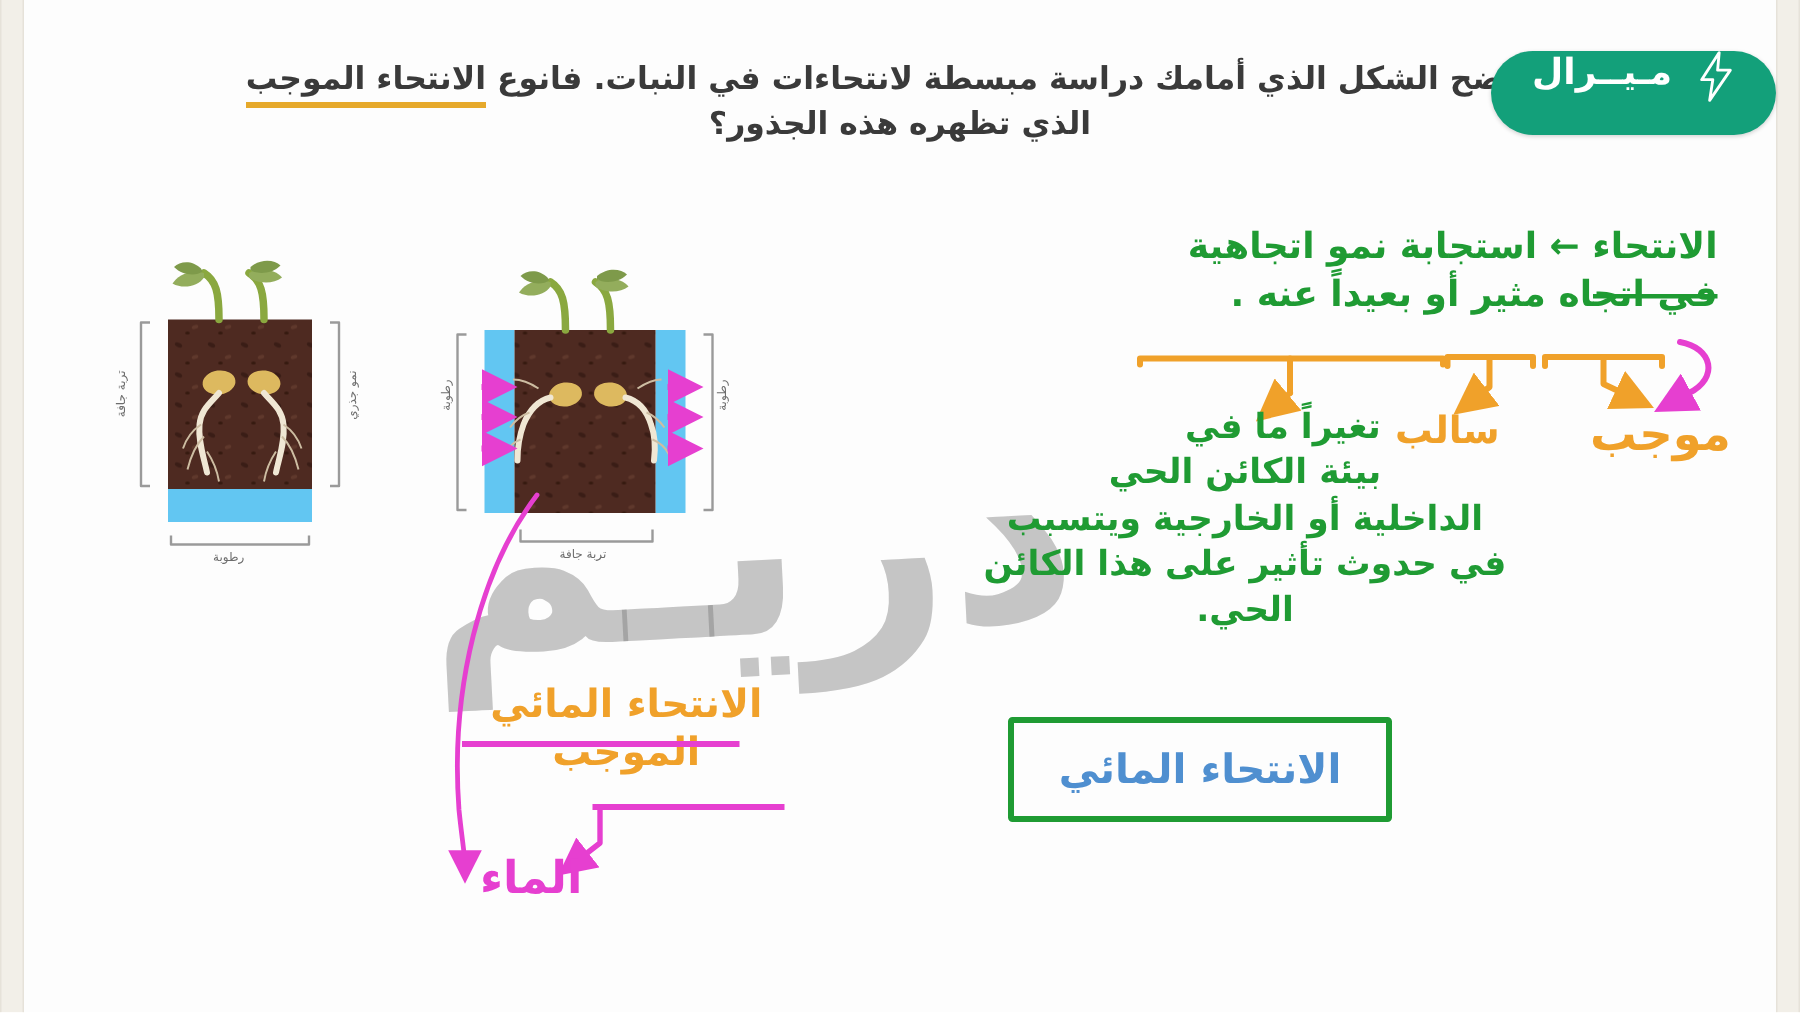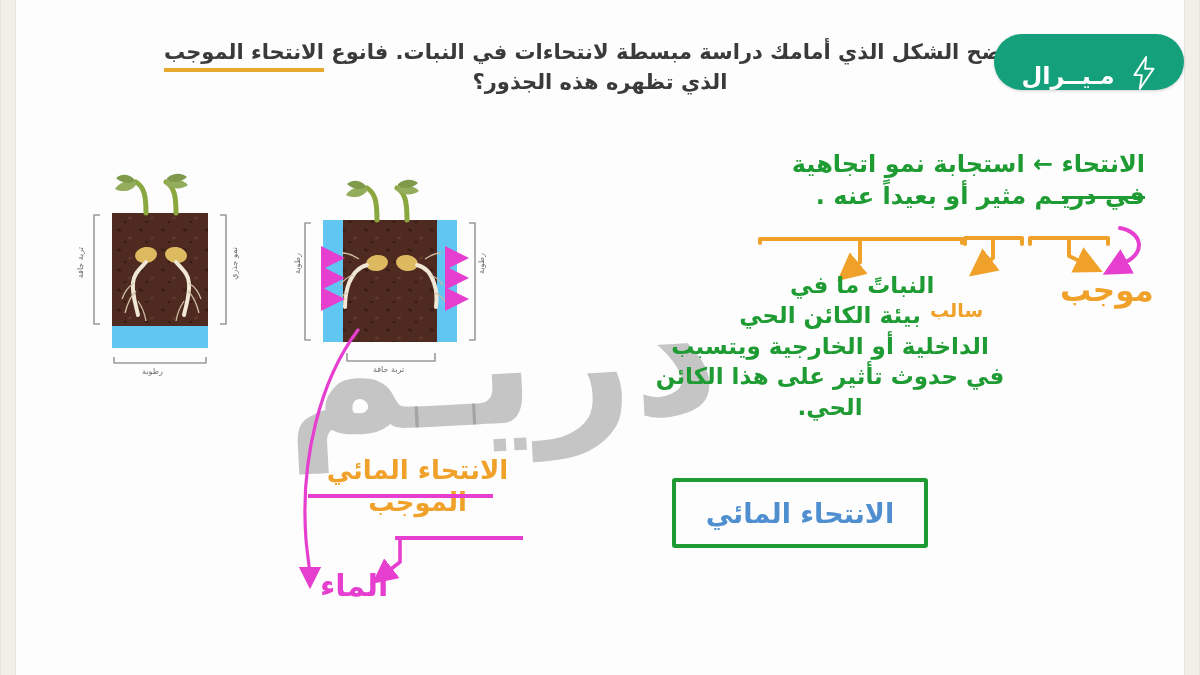--- a/index.html
+++ b/index.html
@@ -54,21 +54,21 @@
   .badge {
     position: absolute;
     top: 34px;
     right: 16px;
     height: 56px;
     min-width: 190px;
     border-radius: 30px;
     background: #13a07a;
     display: flex;
     flex-direction: row-reverse;
-    align-items: flex-end;
+    align-items: flex-start;
     justify-content: center;
     gap: 16px;
     padding: 0 22px;
     box-sizing: border-box;
     box-shadow: 0 1px 3px rgba(0,0,0,.18);
     z-index: 40;
   }
   .badge-text {
     color: #ffffff;
     font-size: 24px;
@@ -137,24 +137,23 @@
   .orange-mujib {
     left: 1060px; top: 272px;
     color: #f0a12a;
     font-size: 31px;
     font-weight: 700;
     z-index: 30;
   }
   .orange-salib {
     left: 930px; top: 272px;
     color: #f0a12a;
-    font-size: 19px;
-    font-weight: 700;
-    z-index: 30;
-    margin-top: 27px;
+    font-size: 25px;
+    font-weight: 700;
+    z-index: 30;
   }
   .green-stim {
     left: 790px; top: 272px;
     color: #1f9b33;
     font-size: 23px;
     font-weight: 700;
     z-index: 30;
   }
   .green-body {
     left: 620px; top: 300px;
@@ -379,26 +378,26 @@
     <path d="M358 330 C320 380, 300 460, 306 540 C308 560, 310 570, 310 578" stroke="#e63fd0" stroke-width="3.2" fill="none" stroke-linecap="round" marker-end="url(#pinkHead)"></path>
 
     <path d="M400 540 L400 562 L382 576" stroke="#e63fd0" stroke-width="3.6" fill="none" stroke-linecap="round" stroke-linejoin="round" marker-end="url(#pinkHead)"></path>
   </svg>
 
   <div class="hw green-def">
     <span class="u-green">الانتحاء</span>
     <span>←</span>
     <span>استجابة نمو اتجاهية</span>
     <br>
-    <span>في دريـم مثير أو بعيداً عنه .</span>
+    <span>في اتجاه مثير أو بعيداً عنه .</span>
   </div>
 
   <div class="hw orange-mujib">موجب</div>
   <div class="hw orange-salib">سالب</div>
-  <div class="hw green-stim">النباتً ما في</div>
+  <div class="hw green-stim">تغيراً ما في</div>
 
   <div class="hw green-body">
     <span>بيئة الكائن الحي</span><br>
     <span>الداخلية أو الخارجية ويتسبب</span><br>
     <span>في حدوث تأثير على هذا الكائن الحي.</span>
   </div>
 
   <div class="green-box">
     <span>الانتحاء المائي</span>
   </div>

